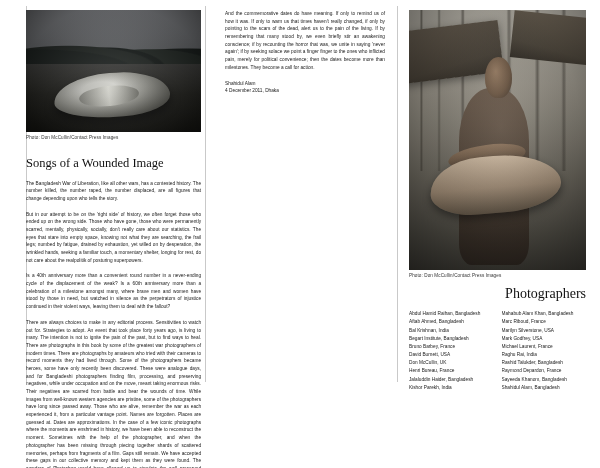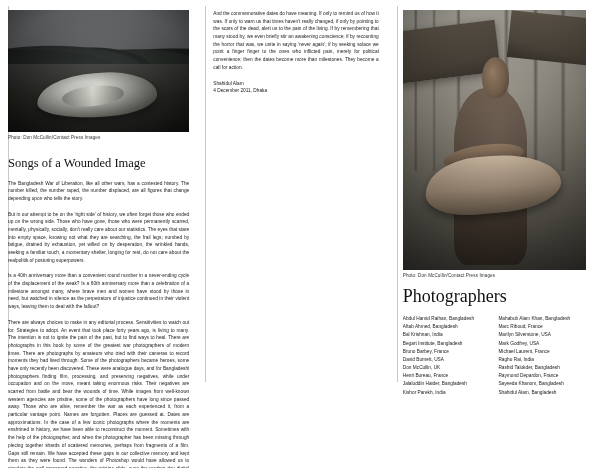--- a/index.html
+++ b/index.html
@@ -12,21 +12,21 @@
     height: 468px;
     font-family: "Liberation Serif", serif;
     color: #1a1a1a;
     overflow: hidden;
   }
   .page {
     position: relative;
     width: 600px;
     height: 388px;
     box-sizing: border-box;
-    padding: 10px 14px 10px 8px;
+    padding: 10px 14px 10px 26px;
     display: flex;
     gap: 0;
   }
   .col {
     position: relative;
     box-sizing: border-box;
   }
   .col-left  { width: 196px; padding-right: 12px; }
   .col-mid   { width: 192px; padding: 0 12px; }
   .col-right { width: 198px; padding-left: 12px; }
@@ -158,24 +158,25 @@
     font-family: "Liberation Serif", serif;
     font-weight: normal;
     font-size: 12.5px;
     line-height: 1.2;
     margin: 16px 0 9px 0;
     color: #111;
   }
   h2.section-title {
     font-family: "Liberation Serif", serif;
     font-weight: normal;
-    font-size: 18px;
+    font-size: 14px;
     line-height: 1.2;
     margin: 8px 0 8px 0;
     color: #111;
+    text-align: right;
   }
   p.body {
     font-family: "Liberation Sans", sans-serif;
     font-size: 4.75px;
     line-height: 1.62;
     text-align: justify;
     margin: 0 0 8px 0;
     color: #202020;
     letter-spacing: 0.02px;
   }

